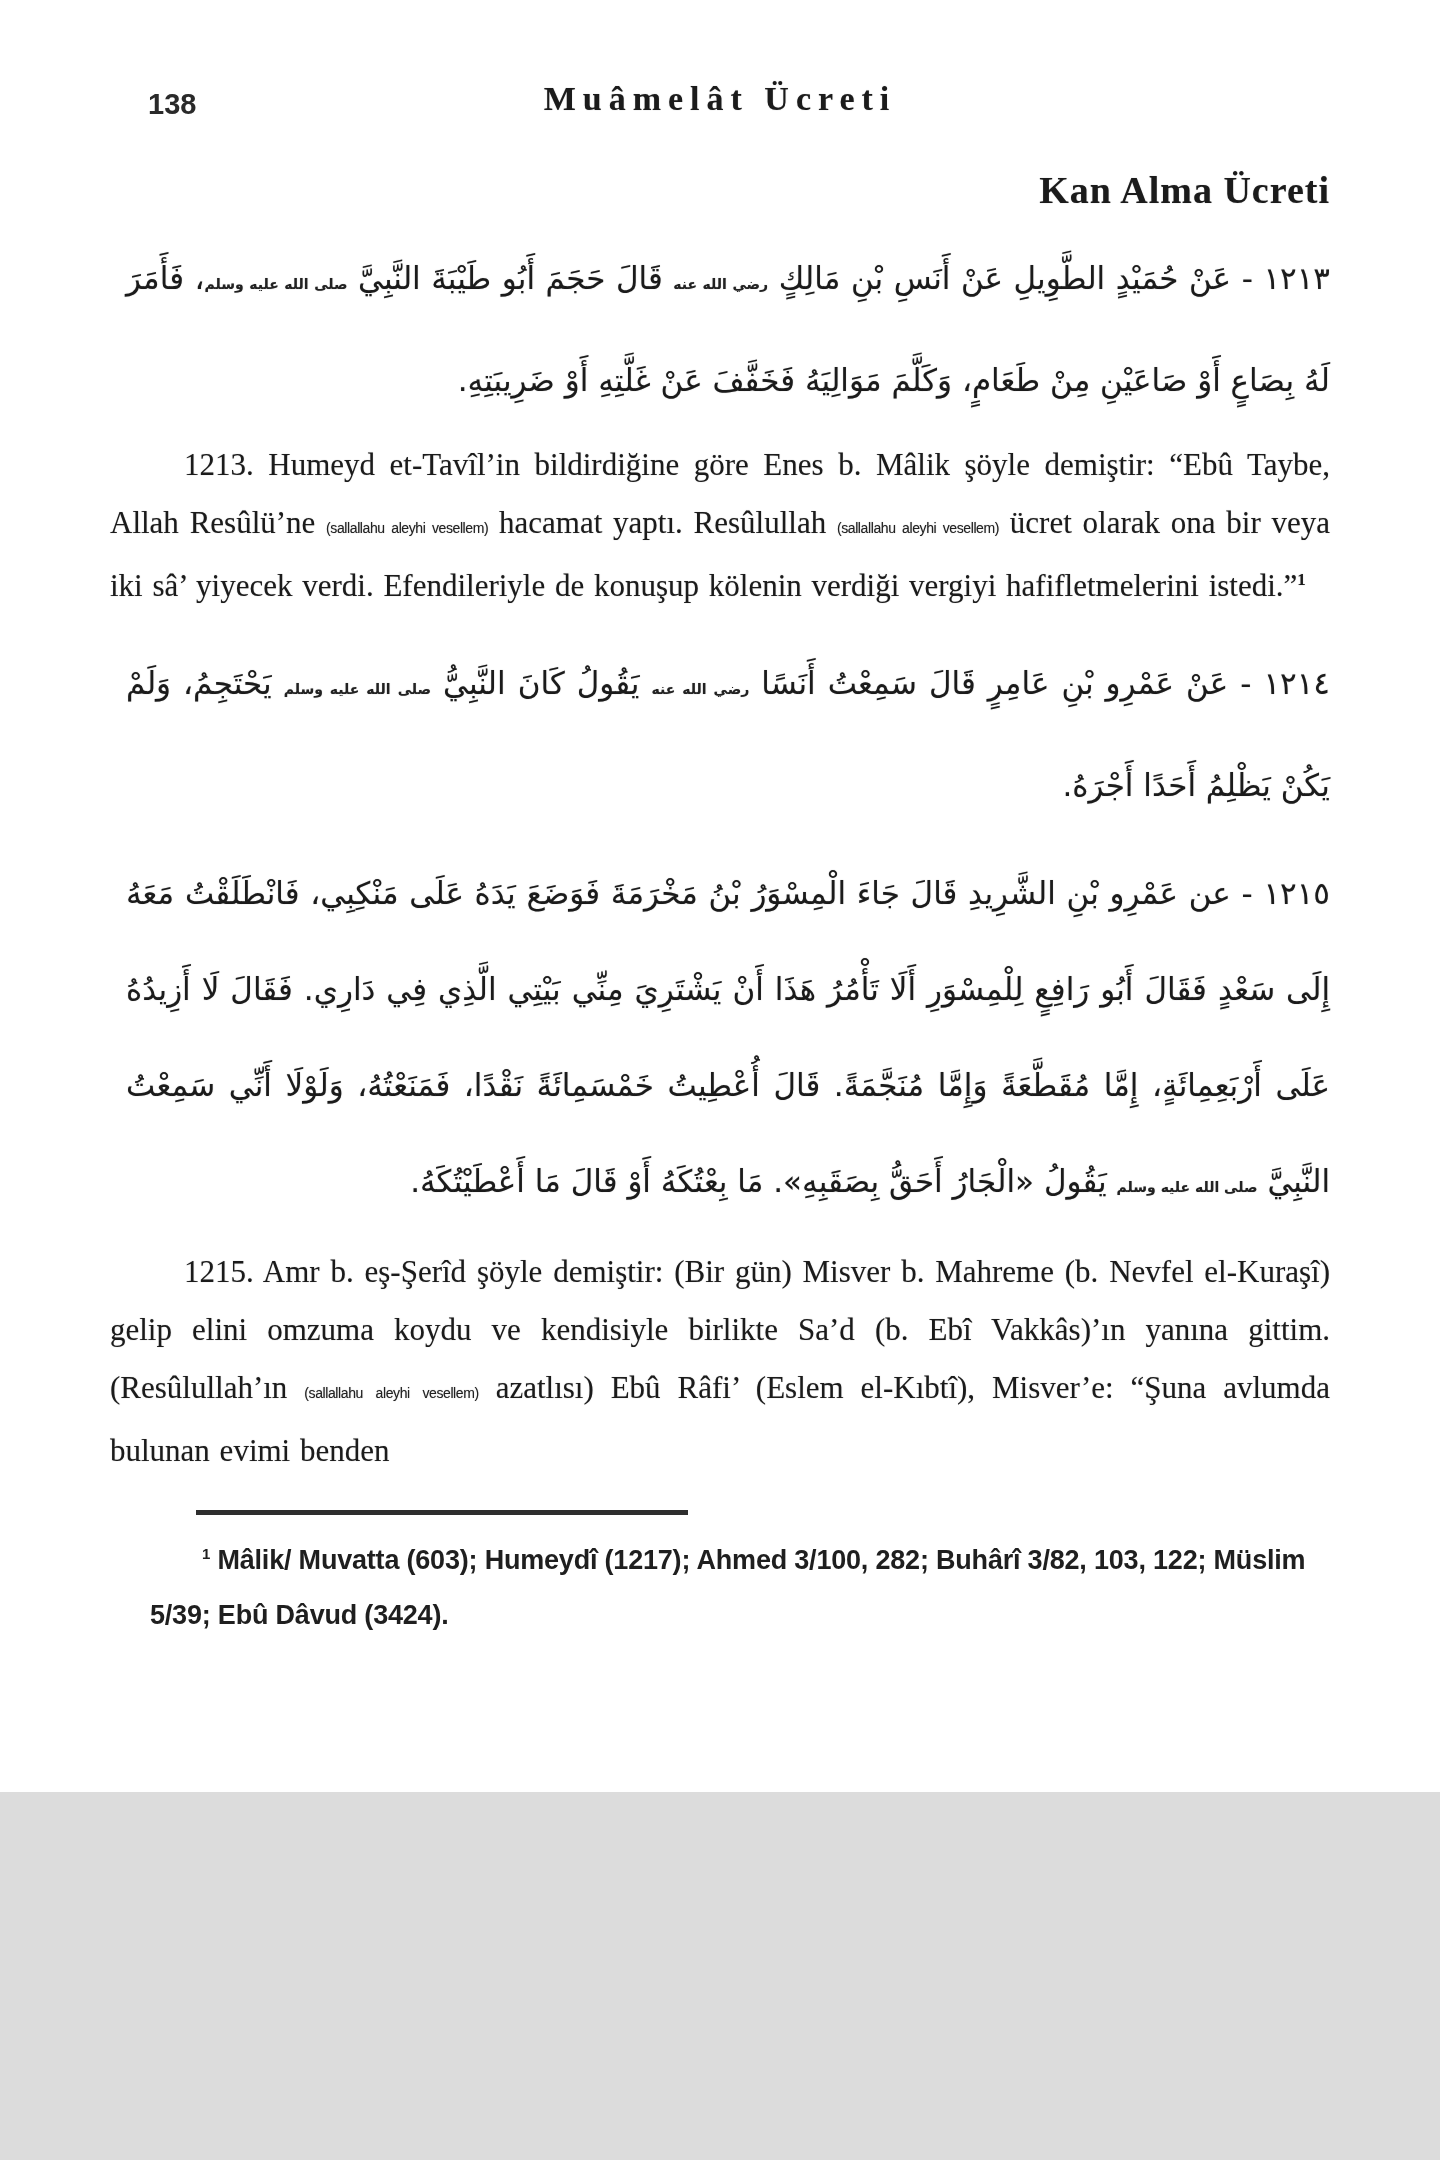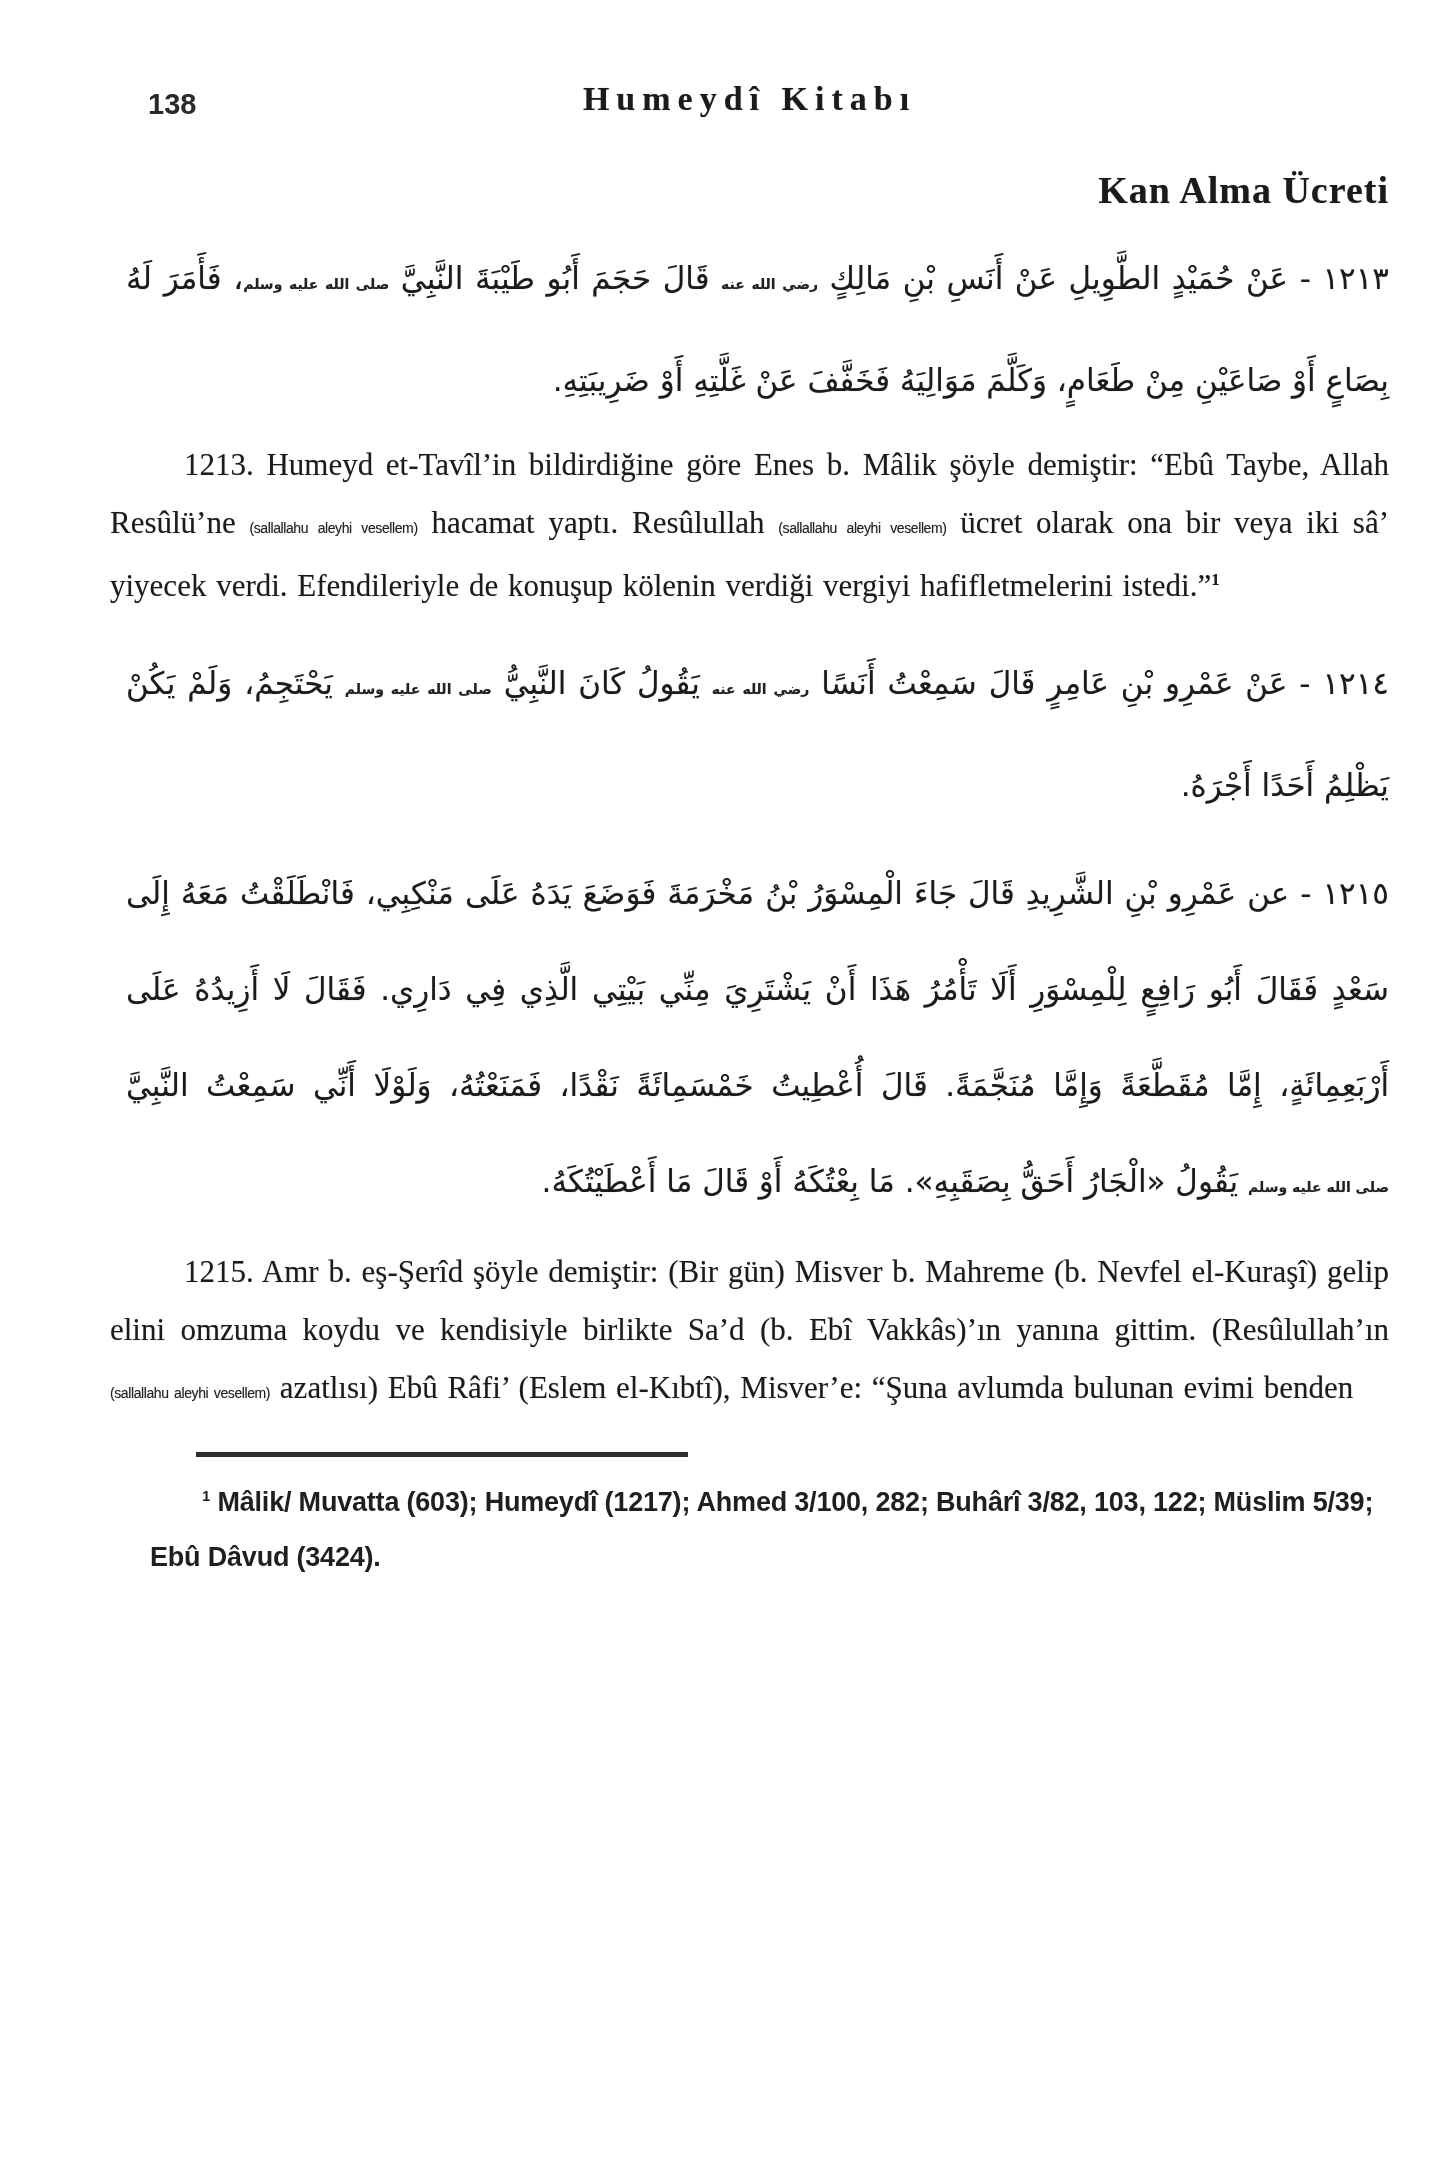--- a/index.html
+++ b/index.html
@@ -1,24 +1,24 @@
 <!DOCTYPE html>
 <html lang="tr"><head>
 <meta charset="utf-8">
 <style>
   html,body { margin:0; padding:0; background:#dcdcdc; }
   .page {
     position:relative;
-    width:1440px; height:2160px;
+    width:1440px; height:1792px;
     margin:0 auto;
     background:#ffffff;
     color:#1b1b1b;
     font-family:"Liberation Serif", serif;
     box-sizing:border-box;
-    padding:80px 51px 0 110px;
+    padding:80px 110px 0 110px;
     overflow:hidden;
     text-shadow:0 0 1px rgba(30,30,30,0.35);
   }
   .header { position:relative; height:46px; }
   .pagenum {
     position:absolute; left:38px; top:8px;
     font-family:"Liberation Sans", sans-serif;
     font-size:29px; font-weight:bold; color:#2a2a2a;
     text-shadow:none;
   }
@@ -80,21 +80,21 @@
   .footnote.f2 { margin-top:4px; }
   .footnote .seg-sup { font-size:15px; }
 </style>
 </head>
 <body>
 
 <div class="page">
 
   <div class="header">
     <span class="pagenum">138</span>
-    <span class="running">Humeydî Kitabı</span>
+    <span class="running">Muâmelât Ücreti</span>
   </div>
 
   <div class="sect">Kan Alma Ücreti</div>
 
   <p class="arabic a1213" dir="rtl" lang="ar"><span class="seg-t">١٢١٣ - عَنْ حُمَيْدٍ الطَّوِيلِ عَنْ أَنَسِ بْنِ مَالِكٍ </span><span class="seg-h">رضي الله عنه</span><span class="seg-t"> قَالَ حَجَمَ أَبُو طَيْبَةَ النَّبِيَّ </span><span class="seg-h">صلى الله عليه وسلم</span><span class="seg-t">، فَأَمَرَ لَهُ بِصَاعٍ أَوْ صَاعَيْنِ مِنْ طَعَامٍ، وَكَلَّمَ مَوَالِيَهُ فَخَفَّفَ عَنْ غَلَّتِهِ أَوْ ضَرِيبَتِهِ.</span></p>
 
   <p class="body ind p1213"><span class="seg-t">1213. Humeyd et-Tavîl’in bildirdiğine göre Enes b. Mâlik şöyle demiştir: “Ebû Taybe, Allah Resûlü’ne </span><span class="seg-h">(sallallahu aleyhi vesellem)</span><span class="seg-t"> hacamat yaptı. Resûlullah </span><span class="seg-h">(sallallahu aleyhi vesellem)</span><span class="seg-t"> ücret olarak ona bir veya iki sâ’ yiyecek verdi. Efendileriyle de konuşup kölenin verdiği vergiyi hafifletmelerini istedi.”</span><span class="seg-sup">1</span></p>
 
   <p class="arabic a1214" dir="rtl" lang="ar"><span class="seg-t">١٢١٤ - عَنْ عَمْرِو بْنِ عَامِرٍ قَالَ سَمِعْتُ أَنَسًا </span><span class="seg-h">رضي الله عنه</span><span class="seg-t"> يَقُولُ كَانَ النَّبِيُّ </span><span class="seg-h">صلى الله عليه وسلم</span><span class="seg-t"> يَحْتَجِمُ، وَلَمْ يَكُنْ يَظْلِمُ أَحَدًا أَجْرَهُ.</span></p>
 

